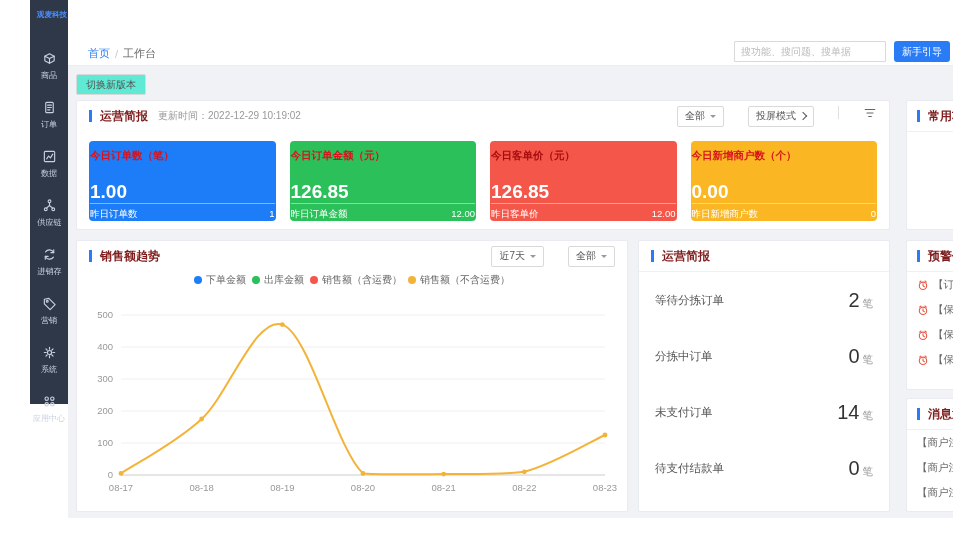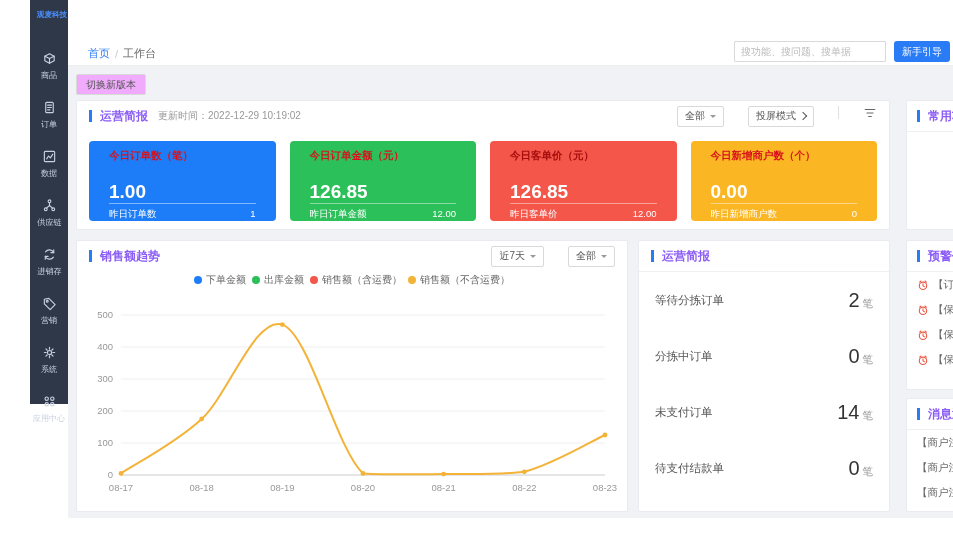--- a/index.html
+++ b/index.html
@@ -27,38 +27,38 @@
   .searchbox{position:absolute;right:67px;top:1px;width:152px;height:21px;border:1px solid #d9d9d9;border-radius:1px;
     display:flex;align-items:center;box-sizing:border-box;background:#fff}
   .searchbox input{flex:1;border:none;outline:none;font-size:10px;padding:0 6px;color:#666;background:transparent;
     font-family:"Liberation Sans","DejaVu Sans",sans-serif}
   .searchbox input::placeholder{color:#bbb}
   .searchbox svg{width:12px;height:12px;margin-right:6px;cursor:pointer}
   .guide-btn{position:absolute;right:3px;top:1px;height:21px;padding:0 8px;background:#2a7cf6;color:#fff;
     font-size:10px;border:none;border-radius:3px;cursor:pointer;display:flex;align-items:center;font-family:inherit}
   
   .content{position:absolute;left:68px;top:66px;width:885px;height:452px;background:#f0f2f5;overflow:hidden}
-  .switch-btn{position:absolute;left:8px;top:8px;height:21px;padding:0 9px;background:#f0abfc;border:1px solid #d9d9d9;
+  .switch-btn{position:absolute;left:8px;top:8px;height:21px;padding:0 9px;background:#5eead4;border:1px solid #d9d9d9;
     border-radius:2px;font-size:10px;color:#555;cursor:pointer;font-family:Liberation Serif, serif}
   .panel{position:absolute;background:#fff;border:1px solid #e9ebf0;border-radius:2px;box-sizing:border-box;overflow:hidden}
   .phead{height:30px;display:flex;align-items:center;padding:0 12px}
   .phead.bordered{border-bottom:1px solid #f0f0f0}
   .pbar{width:3px;height:12px;background:#2a7cf6;margin-right:8px;flex:none}
-  .ptitle{font-size:12px;font-weight:bold;color:#8b5cf6;white-space:nowrap}
+  .ptitle{font-size:12px;font-weight:bold;color:#7f1d1d;white-space:nowrap}
   .updated{font-size:10px;color:#999;margin-left:10px;white-space:nowrap}
   .head-right{margin-left:auto;display:flex;align-items:flex-start;gap:24px}
   .sel{display:flex;align-items:center;height:21px;border:1px solid #d9d9d9;border-radius:2px;padding:0 7px;
     font-size:10px;color:#555;background:#fff;cursor:pointer;white-space:nowrap;box-sizing:border-box}
   .caret{width:0;height:0;border:3.5px solid transparent;border-top-color:#999;margin-left:5px;margin-top:4px}
   .chev{width:5px;height:5px;border-top:1.4px solid #555;border-right:1.4px solid #555;transform:rotate(45deg);margin-left:4px}
   .vdiv{width:1px;height:13px;background:#e0e0e0}
   .filter-icon{cursor:pointer;display:flex;align-items:center}
   
   .cards{position:absolute;left:12px;right:12px;top:40px;height:80px;display:flex;gap:14px}
-  .card{flex:1;border-radius:4px;color:#fff;padding:8px 20px;display:flex;flex-direction:column;box-sizing:border-box}
+  .card{flex:1;border-radius:4px;color:#fff;padding:8px 1px;display:flex;flex-direction:column;box-sizing:border-box}
   .card .t{font-size:10.5px;font-weight:bold;white-space:nowrap}
   .card .v{font-size:19px;font-weight:bold;margin-top:18px}
   .card .sub{margin-top:auto;border-top:1px solid rgba(255,255,255,.45);padding-top:4px;display:flex;
     justify-content:space-between;font-size:9.5px}
   
   .legend{display:flex;justify-content:center;gap:6px;margin-top:2px}
   .litem{display:flex;align-items:center;gap:4px;font-size:10px;color:#666;cursor:pointer;white-space:nowrap}
   .ldot{width:8px;height:8px;border-radius:50%}
   .chart-wrap{position:absolute;left:6px;top:62px}
   

